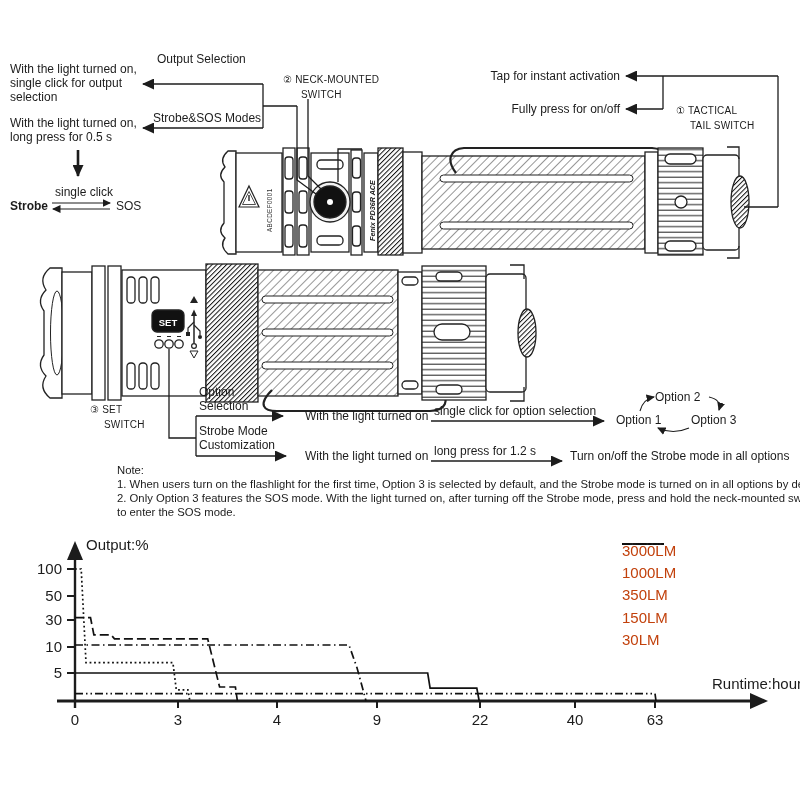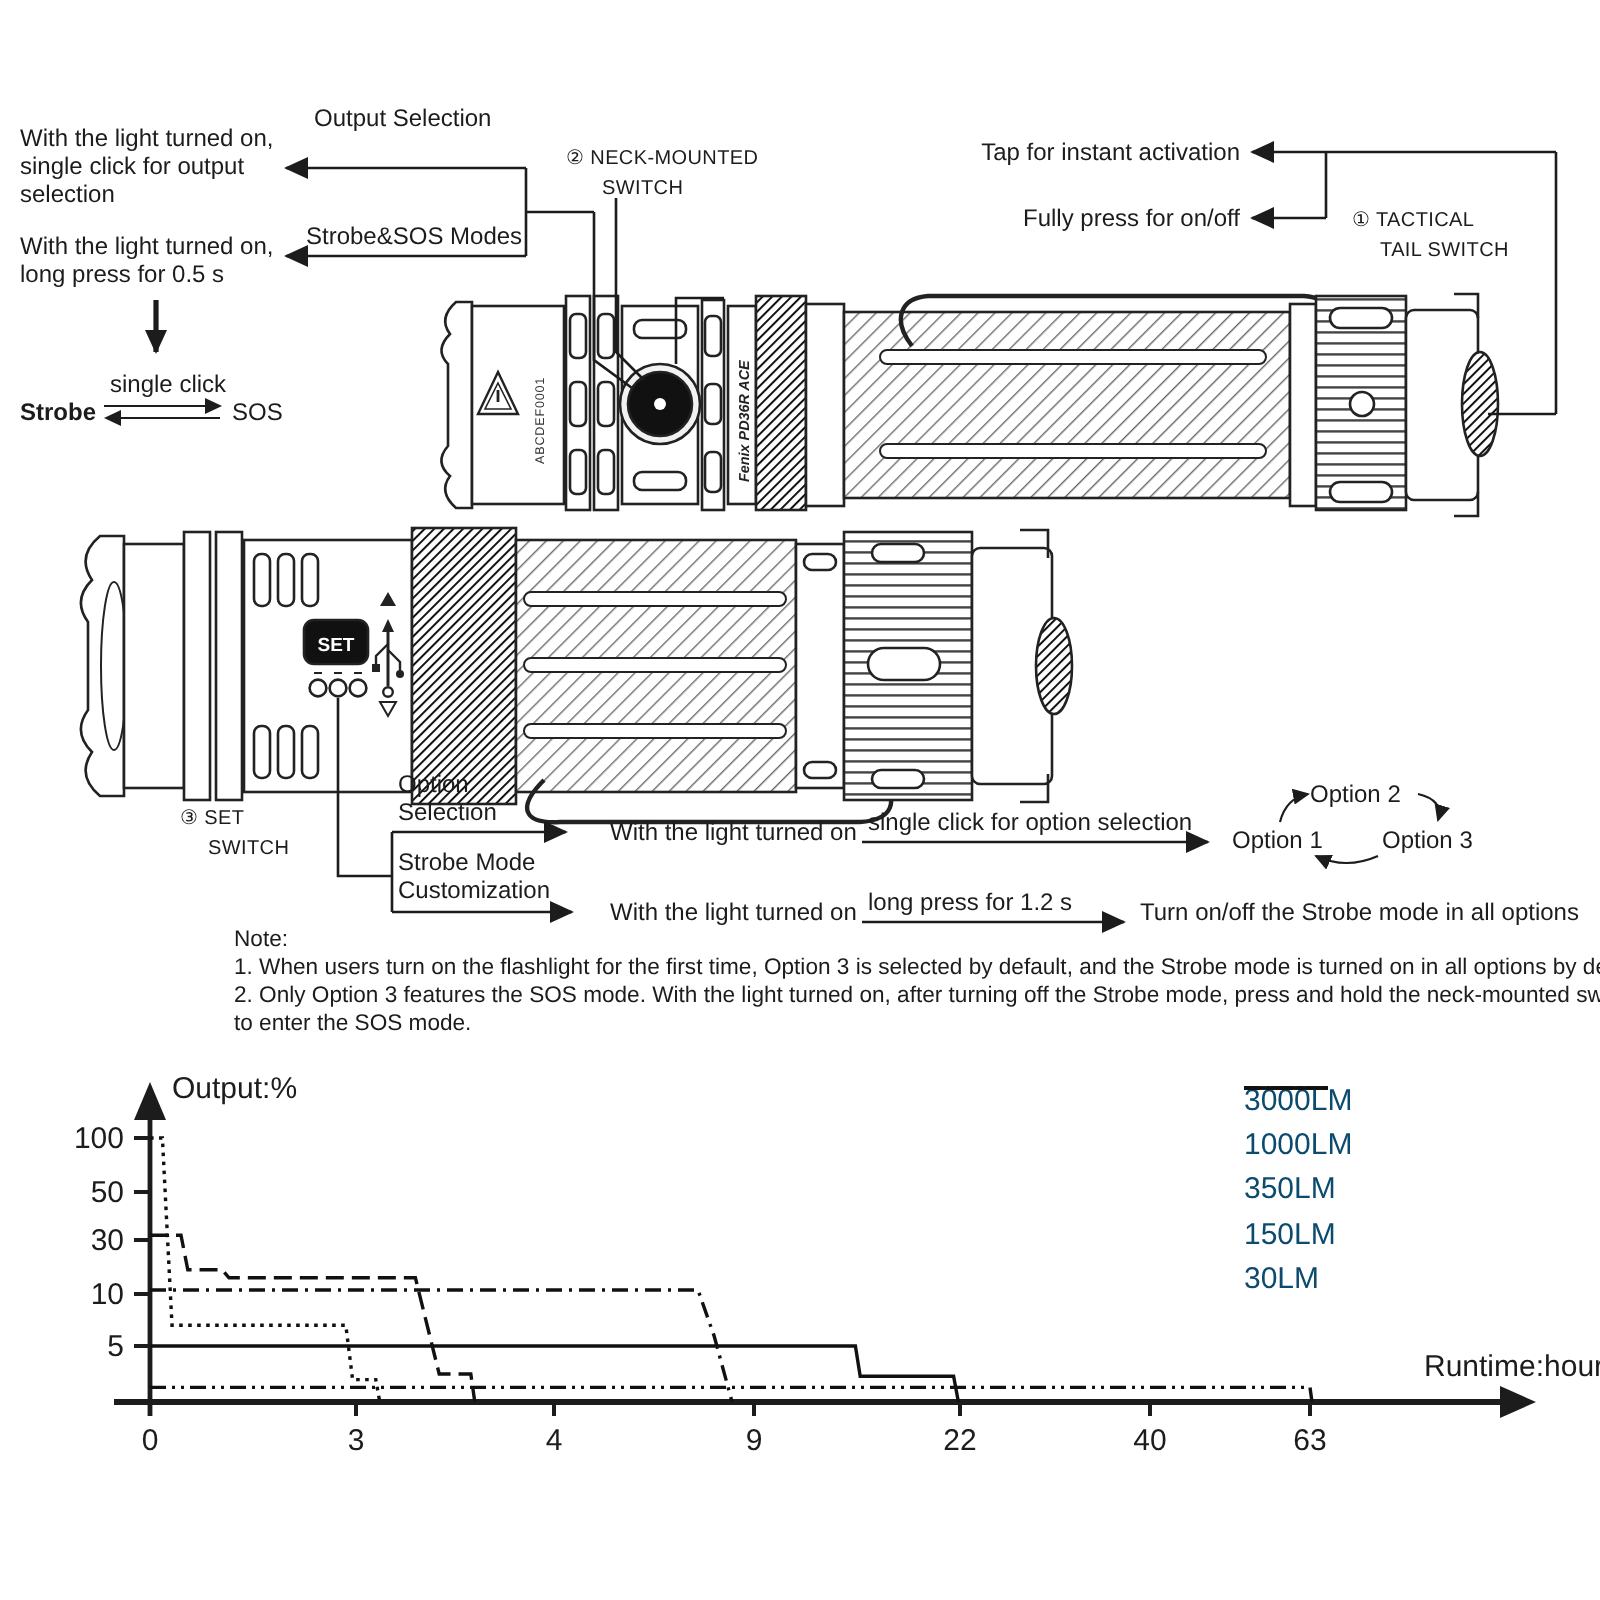--- a/index.html
+++ b/index.html
@@ -6,21 +6,21 @@
   #page{position:relative;width:800px;height:800px;background:#fff;overflow:hidden;
         font-family:"Liberation Sans",sans-serif;color:#1c1c1c;}
   svg{position:absolute;left:0;top:0;}
   .t{position:absolute;color:#1c1c1c;font:12px/14px "Liberation Sans",sans-serif;white-space:nowrap;}
   .lbl{font-size:10px;line-height:15px;letter-spacing:.2px;}
   .big{font:15px/18px "Liberation Sans",sans-serif;}
   .note{font-size:11.3px;line-height:14px;}
   .ra{text-align:right;}
   #legend{position:absolute;left:622px;top:539px;}
   .leg-row{display:flex;align-items:center;height:22.4px;gap:7px;}
-  .leg-row span{font:15px "Liberation Sans",sans-serif;color:#0c4a6e;text-align:center;}
+  .leg-row span{font:15px "Liberation Sans",sans-serif;color:#c2410c;text-align:center;}
 </style>
 </head>
 <body>
 
 <div id="page">
 
   <svg id="art" width="800" height="800" viewBox="0 0 800 800">
     <defs>
       <marker id="ah" markerUnits="userSpaceOnUse" markerWidth="13" markerHeight="11" refX="11" refY="5.5" orient="auto">
         <path d="M0,0 L12,5.5 L0,11 Z" fill="#1c1c1c"></path>

